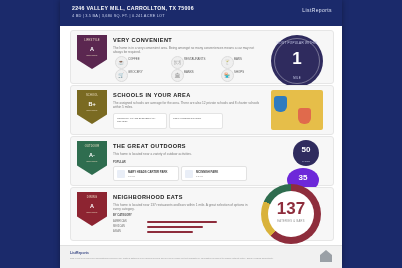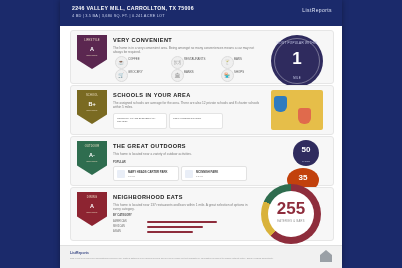--- a/index.html
+++ b/index.html
@@ -165,21 +165,21 @@
     <div class="pill" style="left:110px;top:29px;width:64px;height:13px;">
       <div class="sq"></div>
       <div class="h">MCINNISH PARK</div>
       <div class="s">1.2 MI</div>
     </div>
 
     <div class="smallcirc" style="right:14px;top:3px;width:26px;height:26px;">
       <div class="n">50</div>
       <div class="u">PARKS</div>
     </div>
-    <div class="smallcirc" style="right:14px;top:31px;width:32px;height:24px;background:#c2410c;">
+    <div class="smallcirc" style="right:14px;top:31px;width:32px;height:24px;background:#6d28d9;">
       <div class="n">35</div>
       <div class="u">TRAILS</div>
     </div>
   </div>
 
   <div class="sec" style="top:187px;height:52px;">
     <div class="badge">
       <div class="shield red">
         <div class="bt">DINING</div>
         <div class="bn">A</div>
@@ -192,21 +192,21 @@
 
     <div class="cat" style="left:42px;top:32px;">AMERICAN</div>
     <div class="bar on" style="left:76px;top:32.5px;width:70px;"></div>
     <div class="cat" style="left:42px;top:37px;">MEXICAN</div>
     <div class="bar on" style="left:76px;top:37.5px;width:56px;"></div>
     <div class="cat" style="left:42px;top:42px;">ASIAN</div>
     <div class="bar on" style="left:76px;top:42.5px;width:46px;"></div>
 
     <div class="donut" style="right:12px;top:-4px;background:conic-gradient(#8e2d3c 0 62%,#d9b23a 62% 82%,#2f6d4f 82% 100%);">
       <div class="ctr"></div>
-      <div class="num">255</div>
+      <div class="num">137</div>
       <div class="lab">EATERIES &amp; BARS</div>
     </div>
   </div>
 
   <div class="footer">
     <div class="fl">ListReports</div>
     <div class="ft">This report is provided for informational purposes only. Data is gathered from various sources and deemed reliable but not guaranteed. Information is subject to change without notice. Equal Housing Opportunity.</div>
     <div class="eh"></div>
   </div>
 

